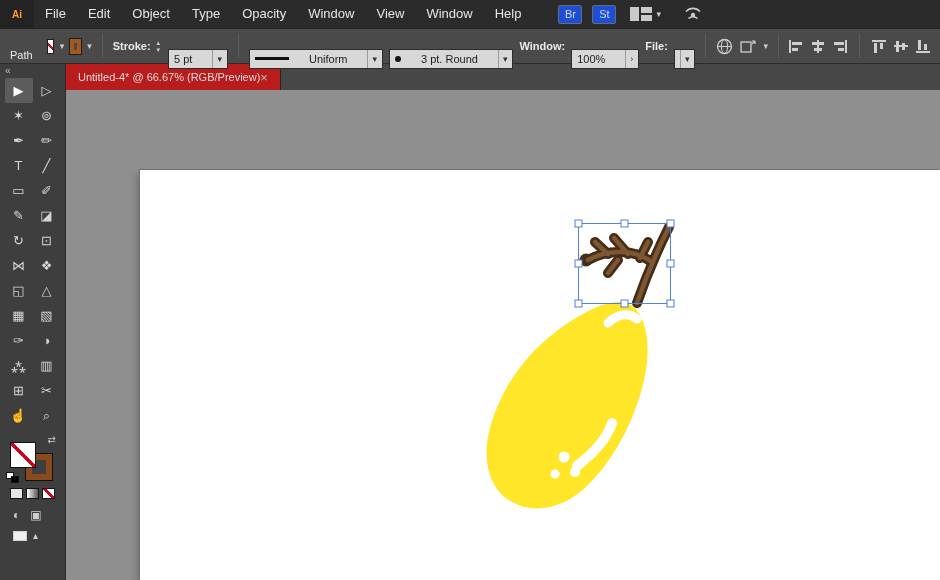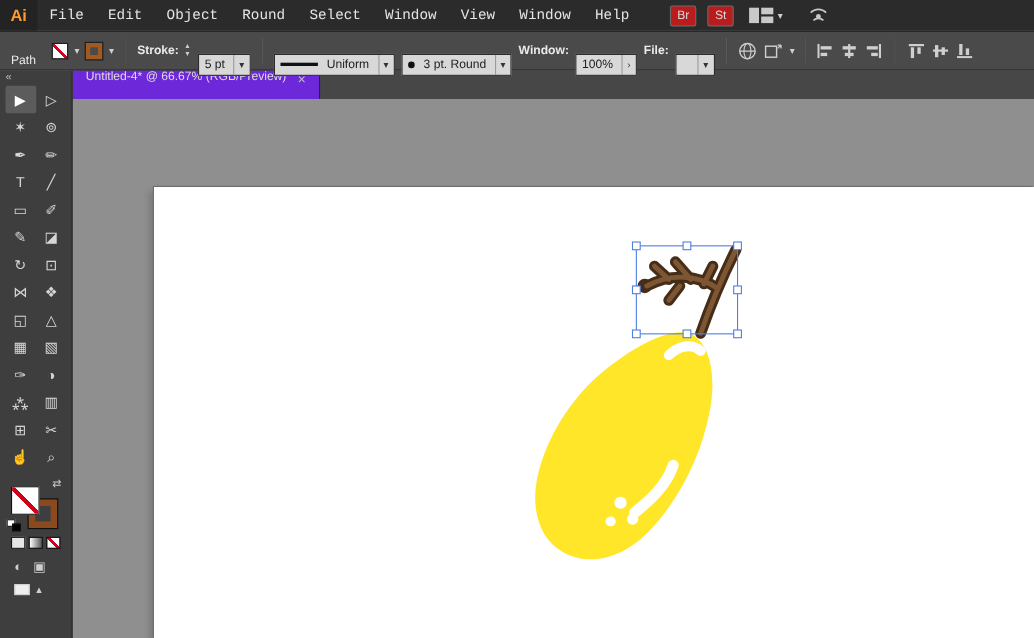--- a/index.html
+++ b/index.html
@@ -3,24 +3,24 @@
 <meta charset="utf-8">
 <style>
   * { margin:0; padding:0; box-sizing:border-box; }
   body { font-family:"Liberation Sans", sans-serif; background:#222; }
   .app { position:relative; width:940px; height:580px; overflow:hidden; background:#8f8f8f; }
 
   
   .menubar { position:absolute; left:0; top:0; right:0; height:28px; background:#2b2b2b;
              display:flex; align-items:center; color:#e6e6e6; font-size:13px; z-index:5; }
   .ai-logo { width:34px; height:28px; display:flex; align-items:center; justify-content:center;
-             color:#ff9a2e; font-weight:bold; font-size:15px; background:#232323; }
-  .menu-item { padding:0 11px; height:28px; line-height:28px; cursor:default;font-family:Liberation Mono, monospace; }
+             color:#ff9a2e; font-weight:bold; font-size:10px; background:#232323; }
+  .menu-item { padding:0 11px; height:28px; line-height:28px; cursor:default; }
   .mb-btn { margin-left:10px; min-width:24px; height:19px; line-height:17px; text-align:center;
-            font-size:11px; color:#d8d8d8; background:#b91c1c; border:1px solid #6b6b6b; border-radius:2px; }
+            font-size:11px; color:#d8d8d8; background:#1d4ed8; border:1px solid #6b6b6b; border-radius:2px; }
   .mb-btn.first { margin-left:26px; }
   .ws { display:flex; align-items:center; margin-left:14px; gap:4px; }
   .ws-icon { display:inline-block; position:relative; width:22px; height:14px; }
   .ws-icon i { position:absolute; background:#c9c9c9; }
   .ws-icon i:nth-child(1){ left:0; top:0; width:9px; height:14px; }
   .ws-icon i:nth-child(2){ left:11px; top:0; width:11px; height:6px; }
   .ws-icon i:nth-child(3){ left:11px; top:8px; width:11px; height:6px; }
   .caret { font-size:9px; color:#cfcfcf; }
   .share-icon { margin-left:22px; }
 
@@ -28,21 +28,21 @@
   .controlbar { position:absolute; left:0; top:28px; right:0; height:36px; background:#4a4a4a;
                 border-top:1px solid #242424; border-bottom:1px solid #2e2e2e;
                 display:flex; align-items:center; padding:0 10px; gap:6px; color:#e3e3e3; font-size:11px; z-index:5; }
   .cb-label { font-weight:bold; color:#eaeaea; white-space:nowrap; }
   .cb-label.plain { font-weight:normal; margin-right:8px;margin-top:18px; }
   .sep { width:1px; height:24px; background:#353535; border-right:1px solid #5b5b5b; margin:0 4px; }
   .swatch { width:15px; height:15px; border:1px solid #1d1d1d; background:#fff; position:relative; }
   .swatch.none { background:linear-gradient(45deg,#fff 43%,#d0021b 43%,#d0021b 57%,#fff 57%); }
   .swatch.stroke-sw { background:transparent; border:4px solid #a05a20; outline:1px solid #1d1d1d; width:15px; height:15px; }
   .field { display:flex; align-items:center; height:20px; background:#d8d8d8; border:1px solid #2c2c2c;
-           color:#1c1c1c; padding:0 5px; gap:8px; white-space:nowrap;margin-top:25px; }
+           color:#1c1c1c; padding:0 5px; gap:20px; white-space:nowrap;margin-top:25px; }
   .field .fcaret { font-size:9px; color:#333; border-left:1px solid #9a9a9a; padding-left:4px; height:100%;
                    display:flex; align-items:center; }
   .spinner { display:flex; flex-direction:column; justify-content:center; font-size:7px; line-height:7px;
              color:#cfcfcf; margin-right:2px; }
   .stroke-line { width:34px; height:3px; background:#111; }
   .brush-dot { width:6px; height:6px; border-radius:50%; background:#111; }
   .globe-icon svg, .tfm-icon svg { display:block; }
   .align-group { display:flex; align-items:center; gap:8px; }
   .align-icon svg { display:block; }
 
@@ -72,42 +72,42 @@
   .cbtn.color { background:#e6e6e6; }
   .cbtn.grad { background:linear-gradient(90deg,#fff,#555); }
   .cbtn.none { background:linear-gradient(45deg,#fff 40%,#d0021b 40%,#d0021b 60%,#fff 60%); }
   .draw-row { display:flex; gap:10px; margin:9px 0 0 13px; color:#cfcfcf; font-size:12px; }
   .screen-row { display:flex; gap:6px; margin:8px 0 0 13px; color:#cfcfcf; font-size:10px; align-items:center; }
   .screen-rect { width:14px; height:10px; border:1px solid #cfcfcf; background:#efefef; }
 
   
   .tabstrip { position:absolute; left:66px; top:64px; right:0; height:26px; background:#474747;
               display:flex; align-items:flex-end; z-index:3; }
-  .doc-tab { display:flex; align-items:flex-start; gap:10px; height:26px; background:#6d28d9;
+  .doc-tab { display:flex; align-items:center; height:26px; background:#b91c1c;
              color:#dcdcdc; font-size:11px; padding:0 12px; border-right:1px solid #262626; }
   .tab-close { color:#bdbdbd; font-size:13px; cursor:default; }
 
   
   .canvas { position:absolute; left:66px; top:90px; right:0; bottom:0; background:#8f8f8f; overflow:hidden; }
   .artboard { position:absolute; left:74px; top:80px; right:0; bottom:0; background:#ffffff;
               box-shadow:-1px -1px 0 #6e6e6e, -4px 4px 6px rgba(0,0,0,0.18); }
   .artboard svg { position:absolute; left:0; top:0; }
 </style>
 </head>
 <body>
 
 <div class="app">
 
   <div class="menubar">
     <div class="ai-logo">Ai</div>
     <div class="menu-item">File</div>
     <div class="menu-item">Edit</div>
     <div class="menu-item">Object</div>
-    <div class="menu-item">Round</div>
-    <div class="menu-item">Select</div>
+    <div class="menu-item">Type</div>
+    <div class="menu-item">Opacity</div>
     <div class="menu-item">Window</div>
     <div class="menu-item">View</div>
     <div class="menu-item">Window</div>
     <div class="menu-item">Help</div>
     <div class="mb-btn first">Br</div>
     <div class="mb-btn">St</div>
     <div class="ws">
       <span class="ws-icon">
           <i></i>
           <i></i>

